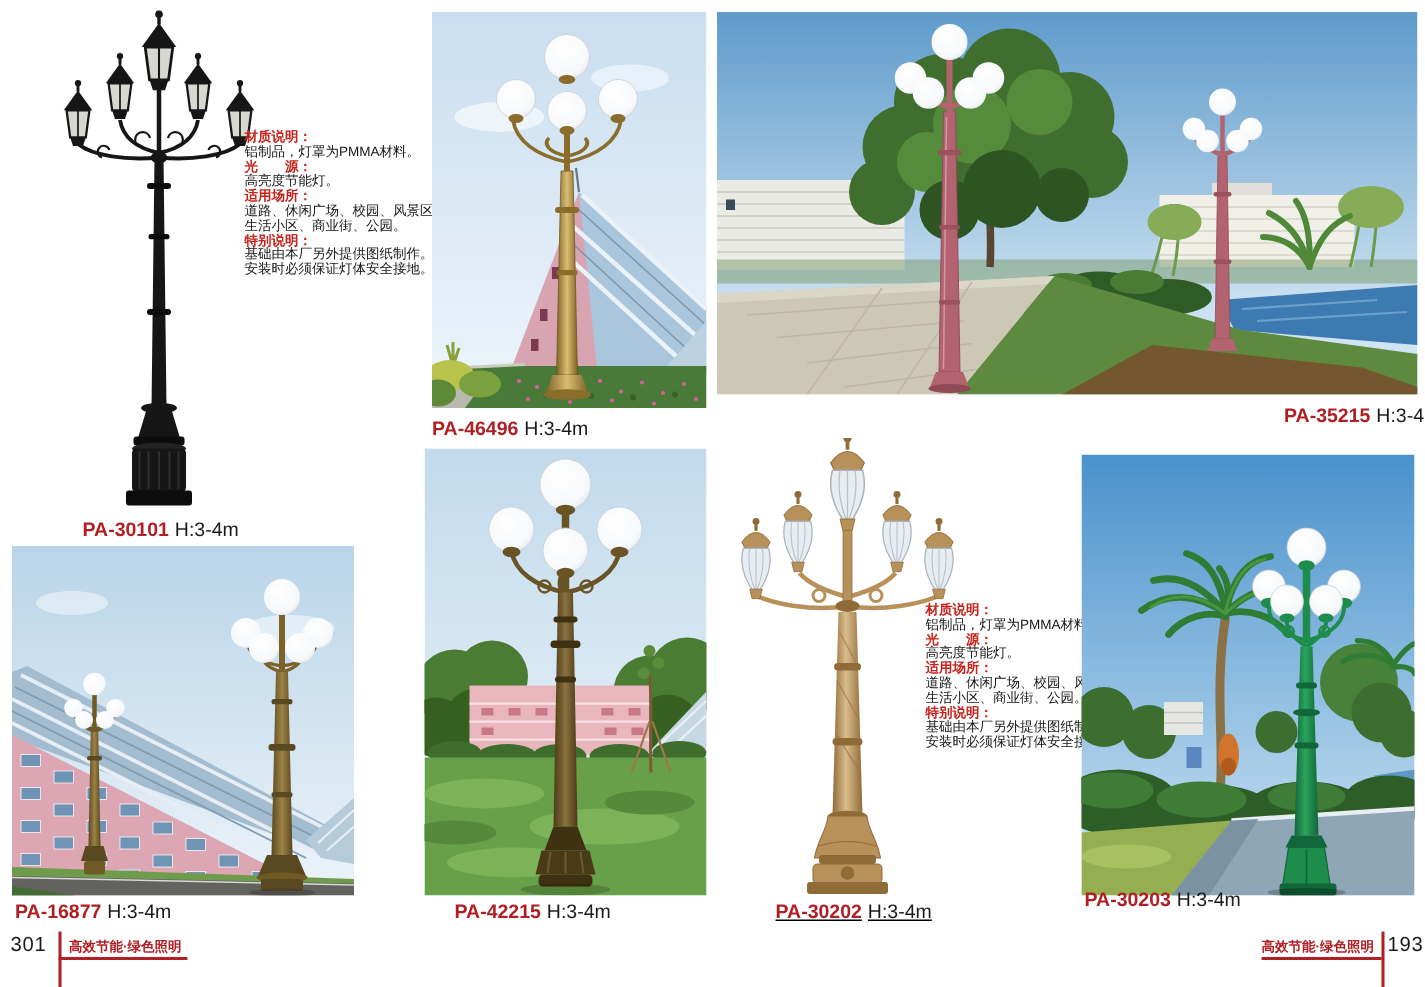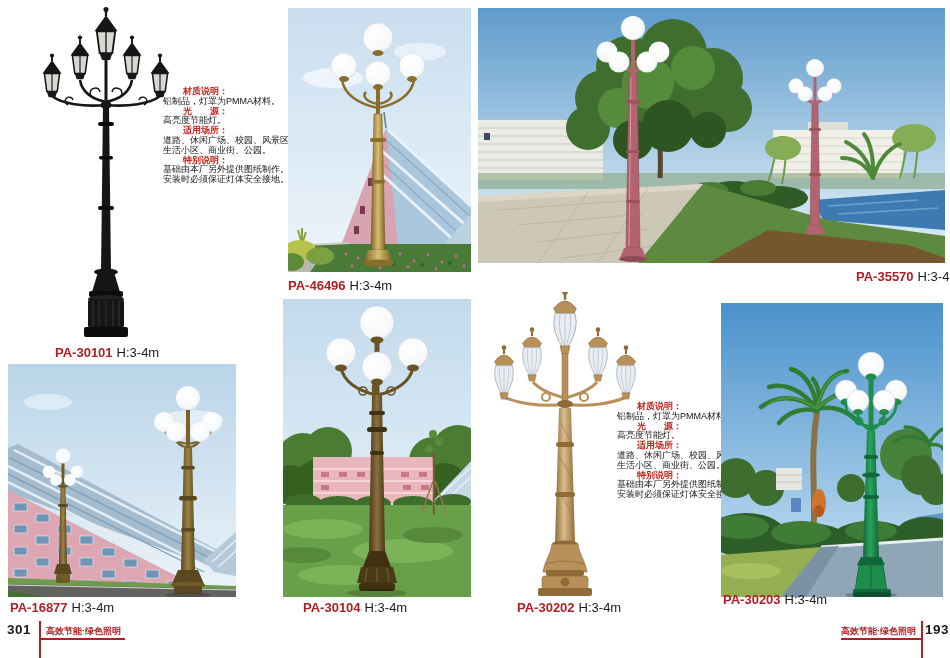--- a/index.html
+++ b/index.html
@@ -5,22 +5,22 @@
   html,body{margin:0;padding:0;background:#888;}
   .page{position:relative;width:950px;height:658px;background:#ffffff;overflow:hidden;
         font-family:"Liberation Sans", sans-serif;}
   figure.photo{position:absolute;margin:0;padding:0;line-height:0;}
   figure.photo svg{display:block;}
   .label{position:absolute;font-size:13px;white-space:nowrap;line-height:15px;}
   .label .code{color:#b01f24;font-weight:bold;}
   .label .h{color:#1b1b1b;font-weight:normal;margin-left:4px;}
   .spec{position:absolute;width:122px;font-size:9px;line-height:9.8px;color:#141414;}
   .spec div{white-space:nowrap;}
-  .spec .hd{color:#c5251d;font-weight:bold;margin-left:20px;}
-  .pgnum{position:absolute;font-size:13.5px;font-weight:bold;color:#1a1a1a;letter-spacing:.5px;}
+  .spec .hd{color:#c5251d;font-weight:bold;}
+  .pgnum{position:absolute;font-size:13.5px;font-weight:normal;color:#1a1a1a;letter-spacing:.5px;}
   .slogan{position:absolute;font-size:9px;font-weight:bold;color:#b01f24;white-space:nowrap;}
   .vline{position:absolute;width:1.5px;background:#b01f24;}
   .hline{position:absolute;height:1.5px;background:#b01f24;}
 </style>
 </head>
 <body>
 
 <div class="page">
 
   <figure class="photo" style="left:33px;top:4px;">
@@ -338,21 +338,21 @@
         </g>
         <circle cx="337" cy="60" r="9" fill="url(#gl3)"></circle>
         <circle cx="318" cy="78" r="7.5" fill="url(#gl3)"></circle>
         <circle cx="356" cy="78" r="7.5" fill="url(#gl3)"></circle>
         <circle cx="327" cy="86" r="7.5" fill="url(#gl3)"></circle>
         <circle cx="347" cy="86" r="7.5" fill="url(#gl3)"></circle>
       </g>
     </svg>
   </figure>
   <div class="label" style="left:856px;top:269px;">
-    <span class="code">PA-35570</span><span class="h">H:3-4m</span>
+    <span class="code">PA-35215</span><span class="h">H:3-4m</span>
   </div>
 
   <figure class="photo" style="left:8px;top:364px;">
     <svg width="228" height="233" viewBox="0 0 228 233">
       <defs>
         <linearGradient id="sky4" x1="0" y1="0" x2="0" y2="1">
           <stop offset="0" stop-color="#b9d4e8"></stop>
             <stop offset="1" stop-color="#ecf4fa"></stop>
         </linearGradient>
         <radialGradient id="gl4" cx="0.4" cy="0.35" r="0.75">
@@ -552,21 +552,21 @@
           <line x1="84" y1="269" x2="82" y2="283"></line>
             <line x1="94" y1="269" x2="94" y2="283"></line>
           <line x1="104" y1="269" x2="106" y2="283"></line>
         </g>
         <rect x="76" y="284" width="36" height="8" rx="3" fill="#3f3112"></rect>
         <ellipse cx="94" cy="294" rx="30" ry="4" fill="#000000" opacity="0.18"></ellipse>
       </g>
     </svg>
   </figure>
   <div class="label" style="left:303px;top:600px;">
-    <span class="code">PA-30104</span><span class="h">H:3-4m</span>
+    <span class="code">PA-42215</span><span class="h">H:3-4m</span>
   </div>
 
   <figure class="photo" style="left:488px;top:292px;">
     <svg width="155" height="305" viewBox="0 0 155 305">
       <defs>
         <linearGradient id="tan6" x1="0" y1="0" x2="1" y2="0">
           <stop offset="0" stop-color="#8f6b38"></stop>
             <stop offset="0.45" stop-color="#d9bd8c"></stop>
             <stop offset="1" stop-color="#8f6b38"></stop>
         </linearGradient>
@@ -610,21 +610,21 @@
         <ellipse cx="77" cy="252" rx="13" ry="3.5" fill="#8f6b38"></ellipse>
         <path d="M64,252 C63,262 57,268 55,280 L99,280 C97,268 91,262 90,252 Z" fill="#b8905a" stroke="#8f6b38" stroke-width="0.7"></path>
         <path d="M58,272 Q77,266 96,272" stroke="#8f6b38" stroke-width="0.8" fill="none"></path>
         <rect x="58" y="278" width="38" height="6" rx="2" fill="#8f6b38"></rect>
         <rect x="54" y="284" width="46" height="13" rx="3" fill="#b8905a" stroke="#8f6b38" stroke-width="0.7"></rect>
         <circle cx="77" cy="290" r="4.5" fill="#8f6b38"></circle>
         <rect x="50" y="296" width="54" height="8" rx="2" fill="#8f6b38"></rect>
       </g>
     </svg>
   </figure>
-  <div class="label" style="left:517px;top:600px;">
+  <div class="label" style="left:517px;top:600px;text-decoration:underline;">
     <span class="code">PA-30202</span><span class="h">H:3-4m</span>
   </div>
 
   <div class="spec" style="left:617px;top:402px;">
     <div class="hd">材质说明：</div>
     <div>铝制品，灯罩为PMMA材料。</div>
     <div class="hd">光　　源：</div>
     <div>高亮度节能灯。</div>
     <div class="hd">适用场所：</div>
     <div>道路、休闲广场、校园、风景区、</div>

